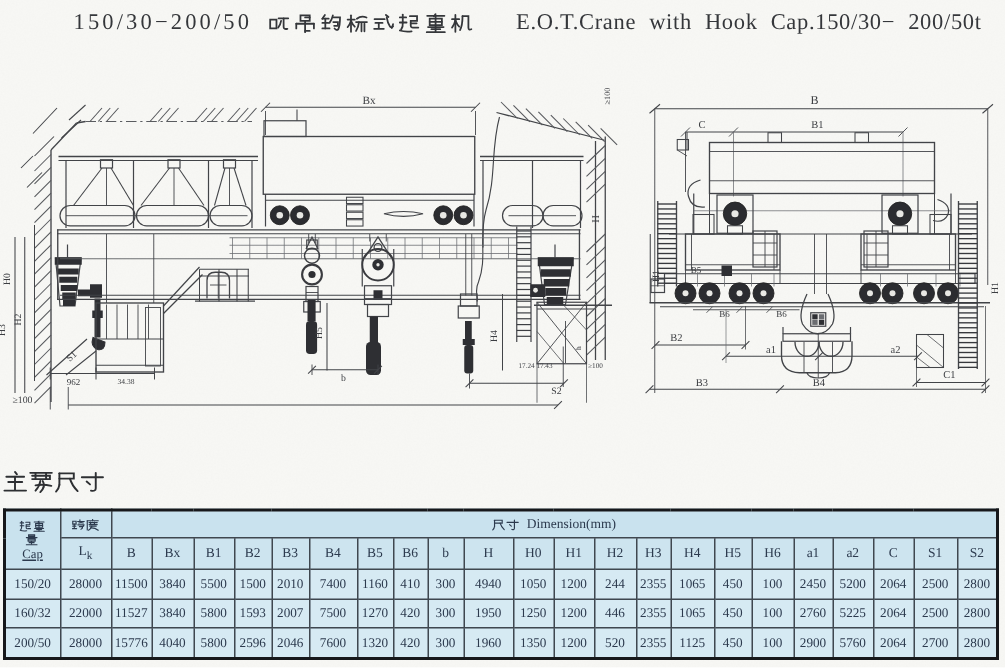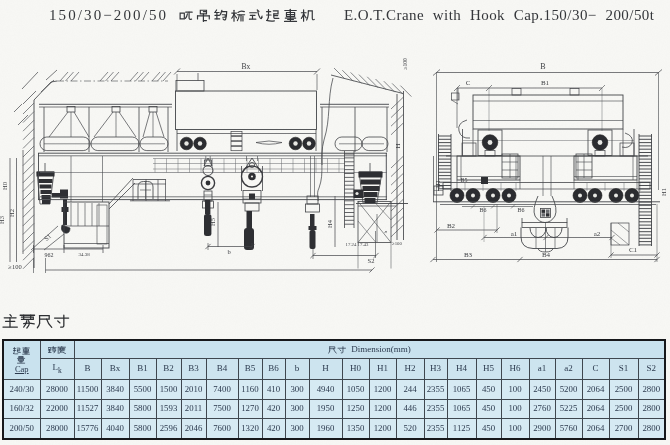--- a/index.html
+++ b/index.html
@@ -864,21 +864,21 @@
           <td>H4</td>
           <td>H5</td>
           <td>H6</td>
           <td>a1</td>
           <td>a2</td>
           <td>C</td>
           <td>S1</td>
           <td>S2</td>
         </tr>
 <tr class="d">
-          <td>240/30</td>
+          <td>150/20</td>
           <td>28000</td>
           <td>11500</td>
           <td>3840</td>
           <td>5500</td>
           <td>1500</td>
           <td>2010</td>
           <td>7400</td>
           <td>1160</td>
           <td>410</td>
           <td>300</td>
@@ -896,21 +896,21 @@
           <td>2500</td>
           <td>2800</td>
         </tr>
 <tr class="d">
           <td>160/32</td>
           <td>22000</td>
           <td>11527</td>
           <td>3840</td>
           <td>5800</td>
           <td>1593</td>
-          <td>2011</td>
+          <td>2007</td>
           <td>7500</td>
           <td>1270</td>
           <td>420</td>
           <td>300</td>
           <td>1950</td>
           <td>1250</td>
           <td>1200</td>
           <td>446</td>
           <td>2355</td>
           <td>1065</td>

